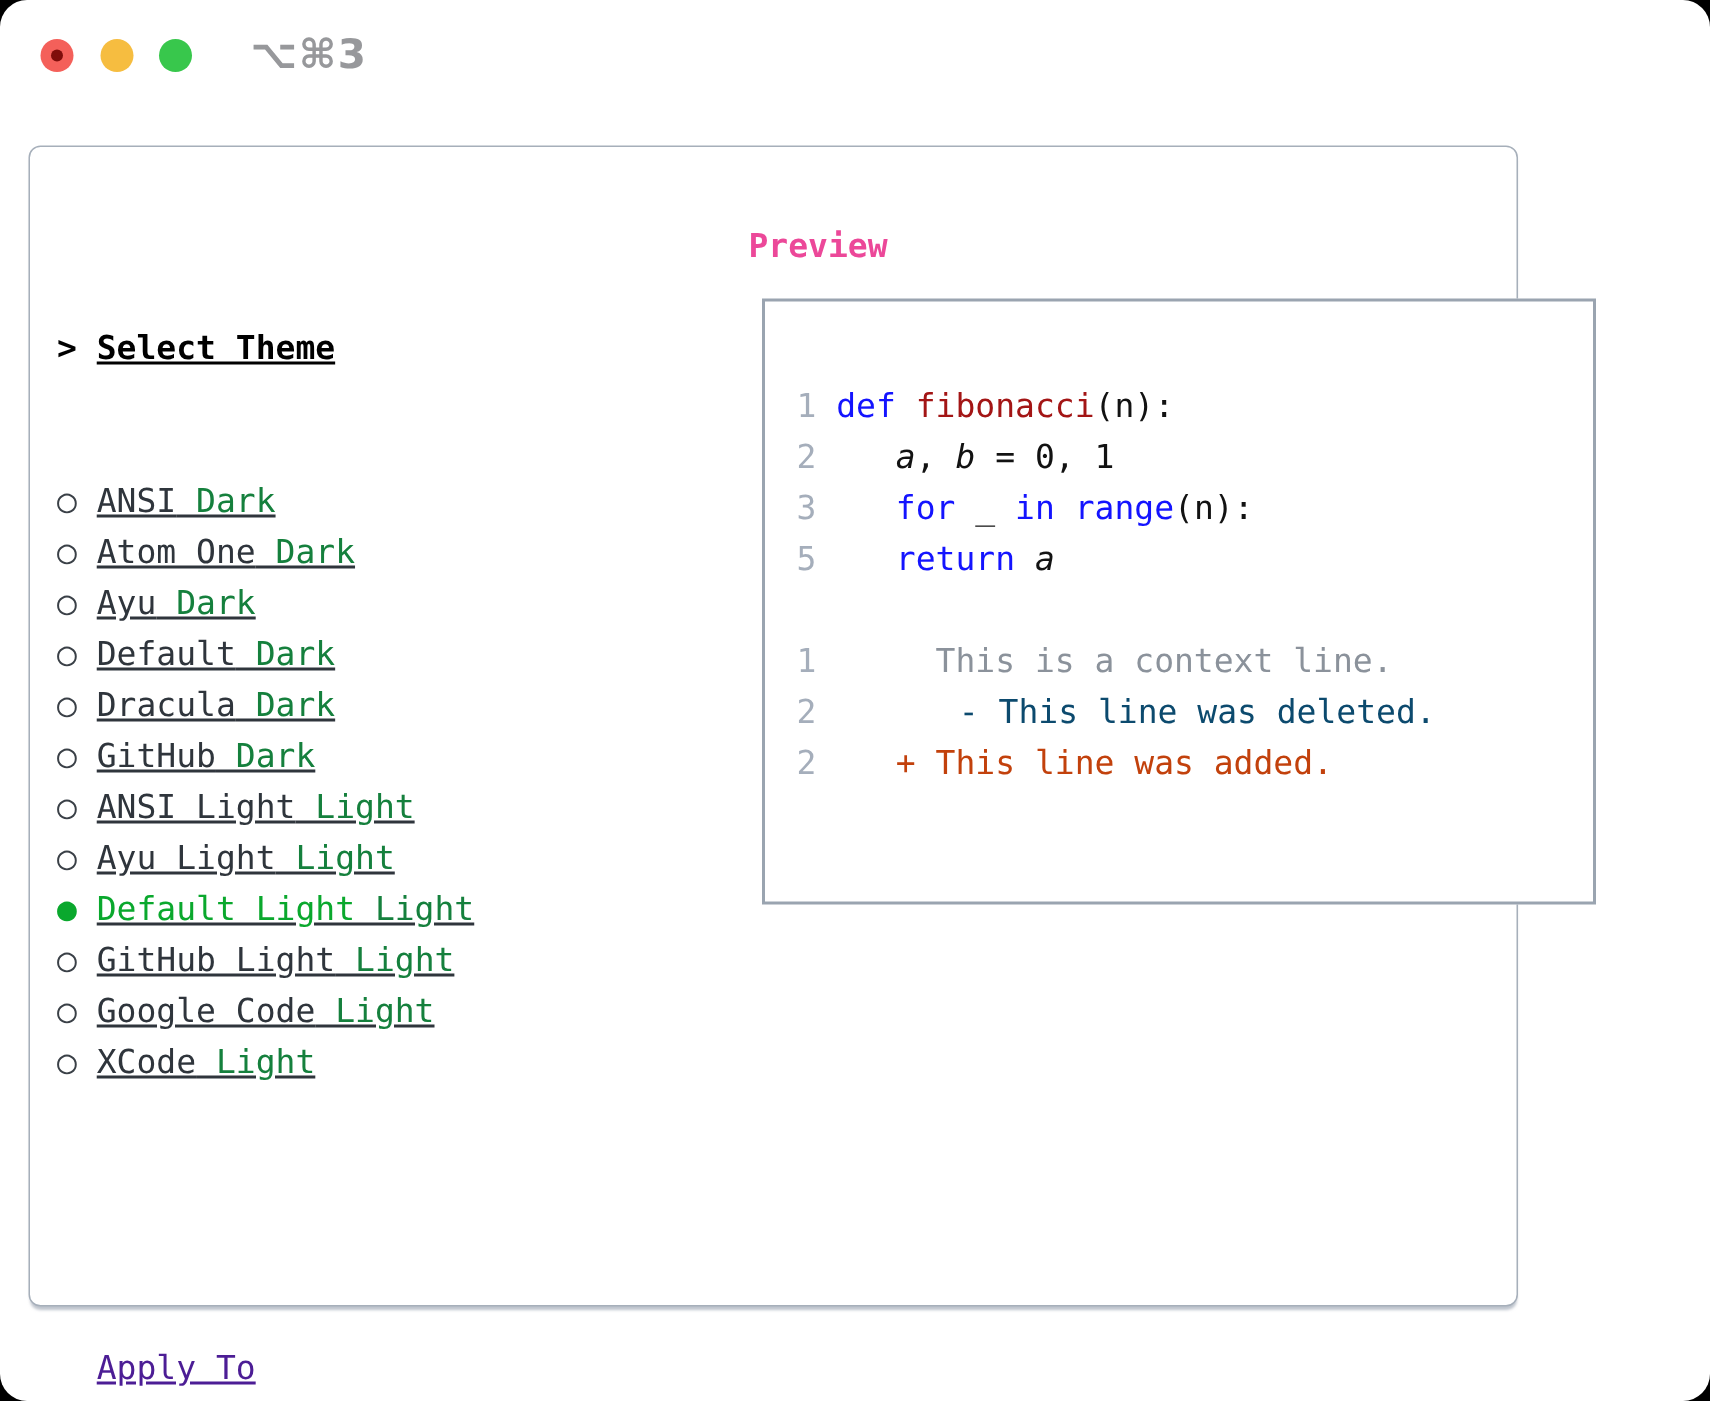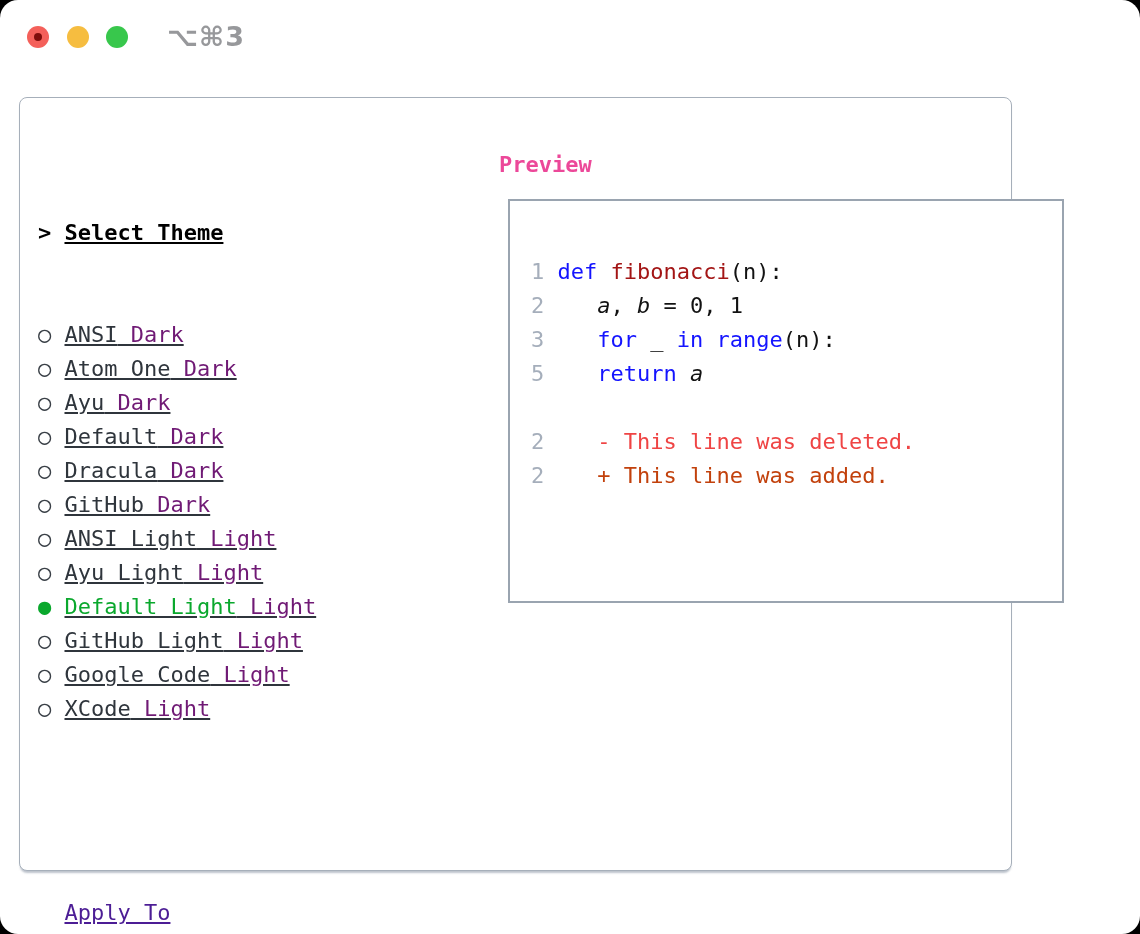--- a/index.html
+++ b/index.html
@@ -22,36 +22,36 @@
            border:1.5px solid #a6afba;border-radius:8px;background:#fff;
            box-shadow:0 3px 2px -1px rgba(145,155,170,.6);box-sizing:border-box;}
   
   .leftcol{position:absolute;left:18px;top:50px;font-size:22px;line-height:34px;
            white-space:pre;color:#2f353c;}
   .row{height:34px;text-decoration:underline;}
   .prompt{display:inline-block;width:2ch;font-weight:bold;color:#000;}
   .hdr{font-weight:bold;color:#000;}
   .circ{display:inline-block;width:2ch;color:#3a4047;}
   .sel .circ,.sel .nm{color:#0aa82d;}
-  .sfx{color:#701a75;}
+  .sfx{color:#15803d;}
   .indent{padding-left:2ch;color:#4c1d95;}
   
   .prevhdr{position:absolute;left:479px;top:50px;height:34px;line-height:34px;
            font-size:22px;font-weight:bold;color:#ec4899;}
   .prevbox{position:absolute;left:488px;top:101px;width:556px;height:404px;
            border:2px solid #9aa4b0;box-sizing:border-box;background:#fff;
            padding:54px 0 0 21px;overflow:hidden;}
   .crow{height:34px;line-height:34px;font-size:22px;white-space:pre;color:#121212;}
   .tok-ln{color:#a5aebb;}
   .tok-kw{color:#1414ff;}
   .tok-fn{color:#a31515;}
   .tok-pl{color:#121212;}
   .tok-var{color:#121212;font-style:italic;}
   .tok-ctx{color:#8b929b;}
-  .tok-del{color:#ef4444;}
+  .tok-del{color:#0c4a6e;margin-left:42px;}
   .tok-add{color:#c2410c;}
 </style>
 </head>
 <body>
 
 <div class="window">
 
   <span class="dot dot-close"></span>
   <span class="dot dot-min"></span>
   <span class="dot dot-zoom"></span>
@@ -70,18 +70,19 @@
       
     </div>
 
     <div class="prevhdr">Preview</div>
     <div class="prevbox" id="code-box">
         <div class="crow"><span class="tok-ln">1</span><span class="tok-pl"> </span><span class="tok-kw">def</span><span class="tok-pl"> </span><span class="tok-fn">fibonacci</span><span class="tok-pl">(n):</span></div>
         <div class="crow"><span class="tok-ln">2</span><span class="tok-pl">    </span><span class="tok-var">a</span><span class="tok-pl">, </span><span class="tok-var">b</span><span class="tok-pl"> = 0, 1</span></div>
         <div class="crow"><span class="tok-ln">3</span><span class="tok-pl">    </span><span class="tok-kw">for</span><span class="tok-pl"> _ </span><span class="tok-kw">in</span><span class="tok-pl"> </span><span class="tok-kw">range</span><span class="tok-pl">(n):</span></div>
         <div class="crow"><span class="tok-ln">5</span><span class="tok-pl">    </span><span class="tok-kw">return</span><span class="tok-pl"> </span><span class="tok-var">a</span></div>
         <div class="crow">&nbsp;</div>
+        <div class="crow"><span class="tok-ln">1</span><span class="tok-ctx">      This is a context line.</span></div>
         <div class="crow"><span class="tok-ln">2</span><span class="tok-pl">    </span><span class="tok-del">- This line was deleted.</span></div>
         <div class="crow"><span class="tok-ln">2</span><span class="tok-pl">    </span><span class="tok-add">+ This line was added.</span></div>
       </div>
 
   </div>
 </div>
 
 </body></html>

